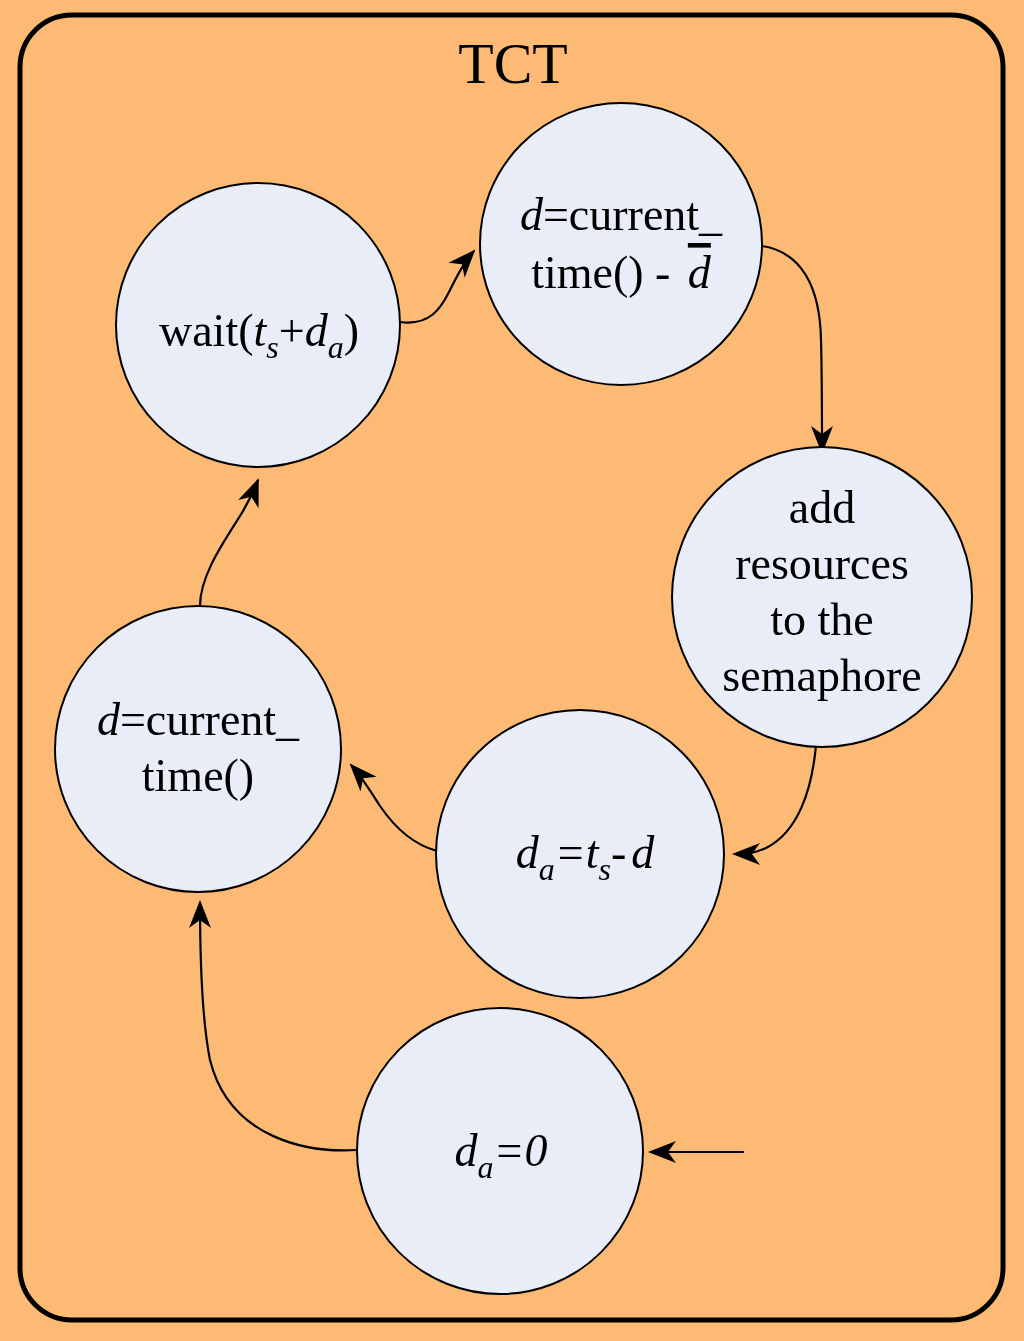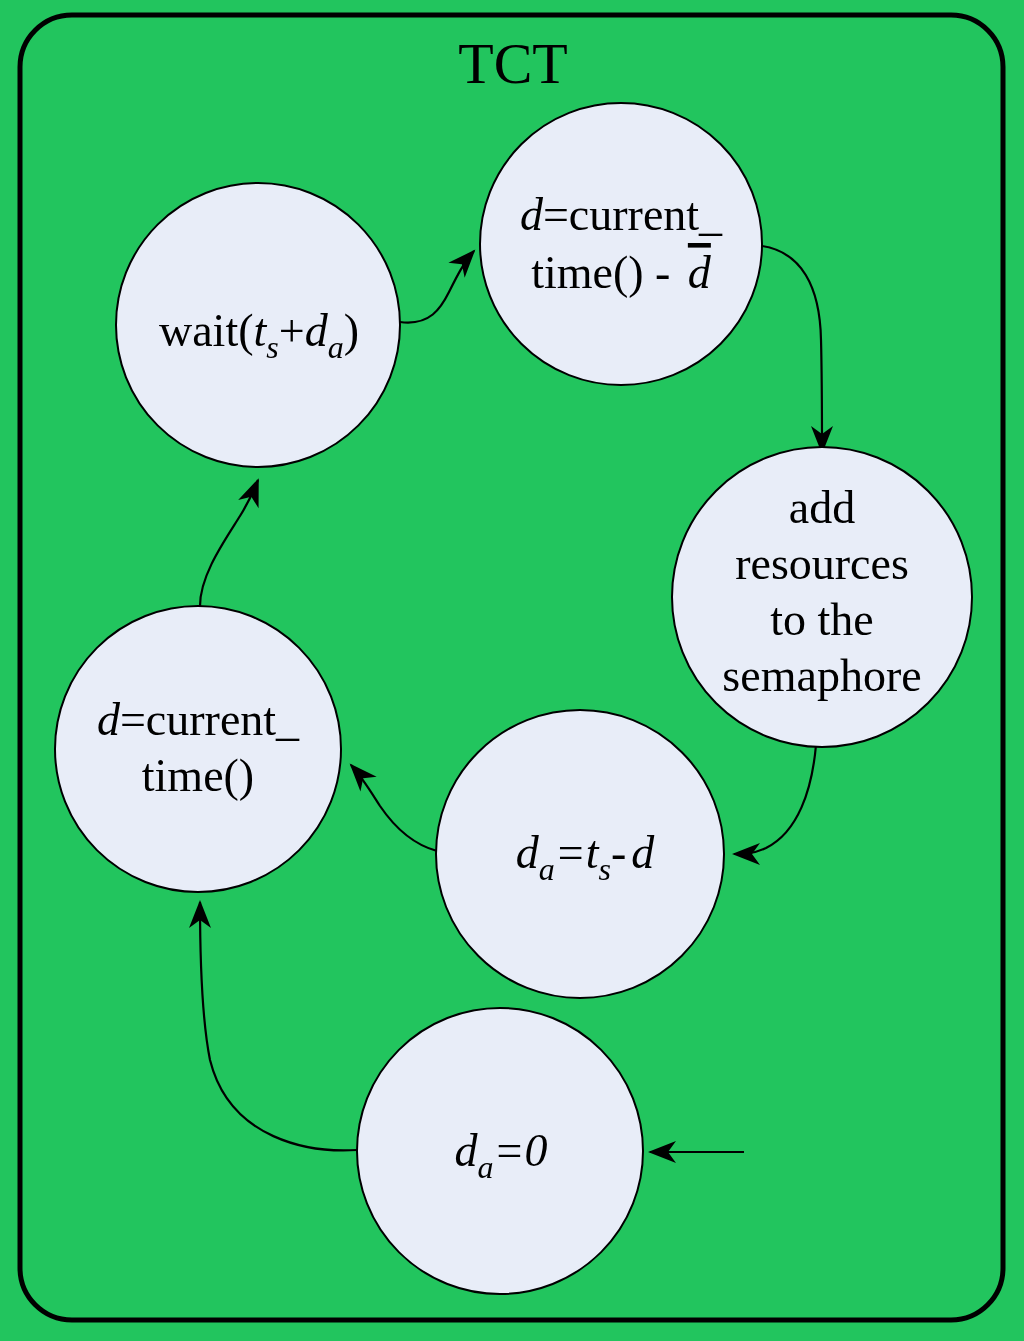--- a/index.html
+++ b/index.html
@@ -1,18 +1,18 @@
 <!DOCTYPE html>
 <html><head>
 <meta charset="utf-8">
 <style>
   html, body { margin: 0; padding: 0; background: #ffffff; }
   .stage {
     width: 1024px; height: 1341px; position: relative;
-    background: #22c55e; overflow: hidden;
+    background: #fdba74; overflow: hidden;
     font-family: "Liberation Serif", "DejaVu Serif", serif;
   }
   svg { display: block; }
   .border-rect { fill: none; stroke: #000000; stroke-width: 5; }
   .node { stroke: #000000; stroke-width: 2; }
   .edge { fill: none; stroke: #000000; stroke-width: 2.2; }
   text {
     font-family: "Liberation Serif", "DejaVu Serif", serif;
     fill: #000000;
   }

